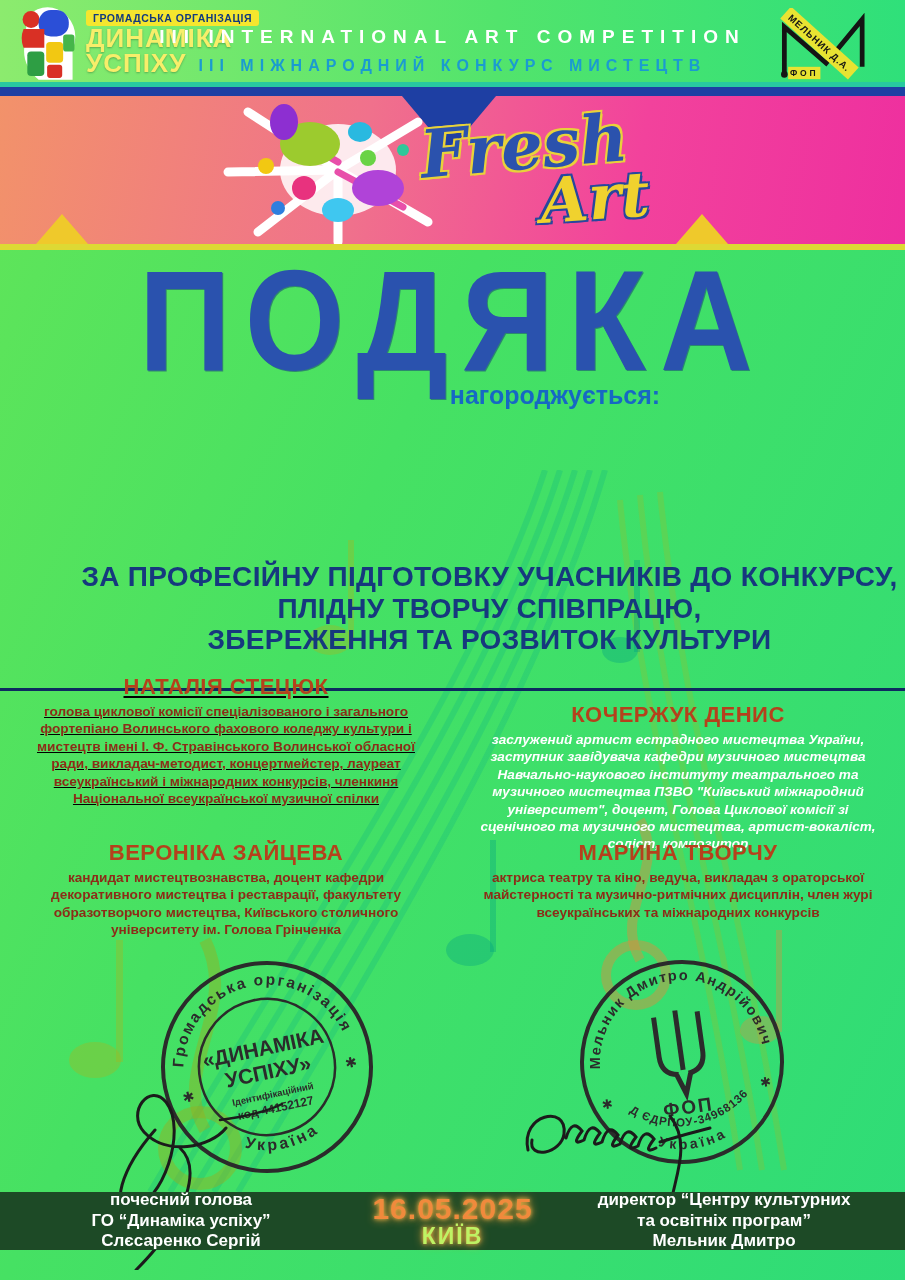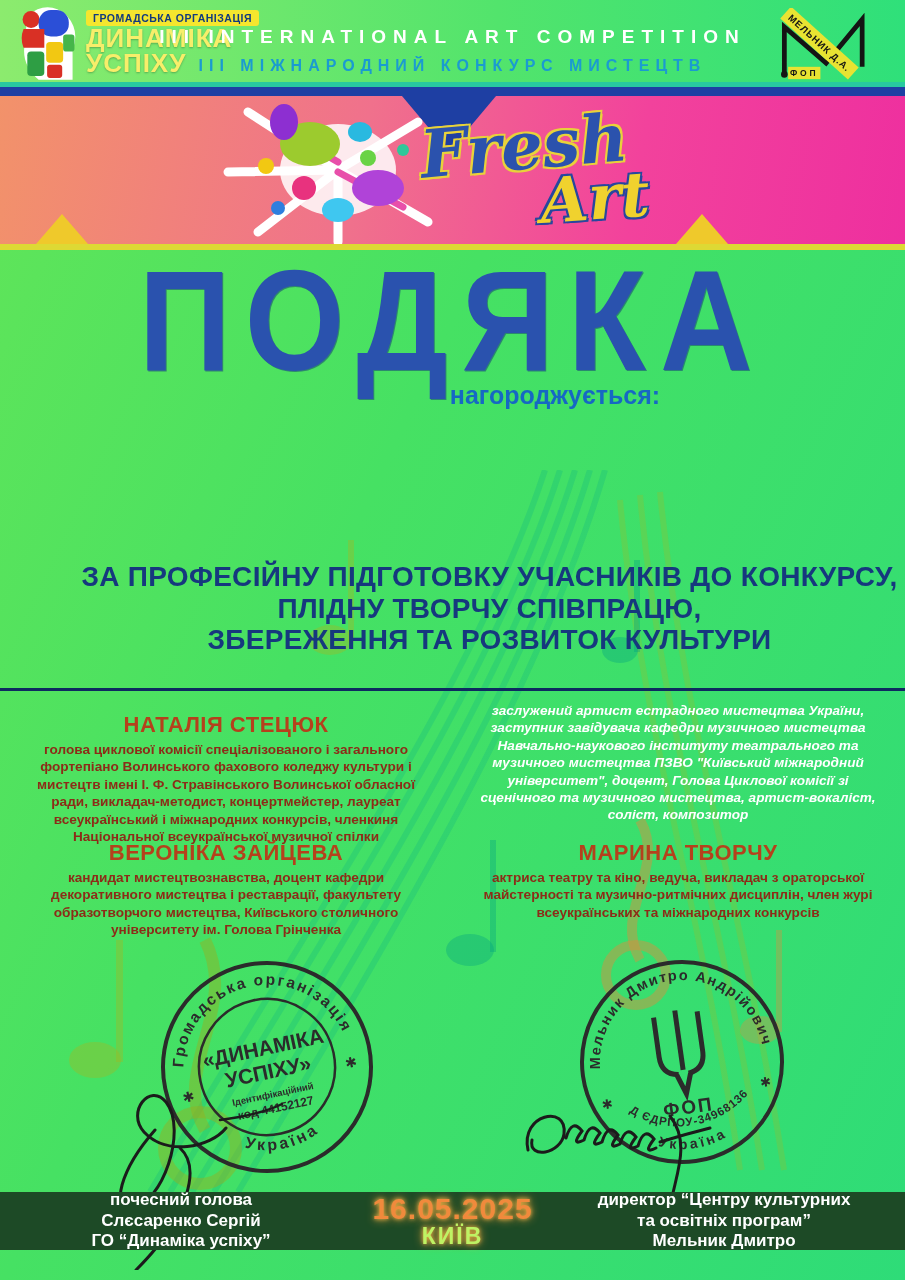--- a/index.html
+++ b/index.html
@@ -55,21 +55,21 @@
              color:#f2138c;font-weight:800;font-size:42px;letter-spacing:2px;}
   .reason{position:absolute;top:561px;left:0;width:905px;text-align:center;
           color:#16387e;font-weight:800;font-size:28px;line-height:1.13;letter-spacing:.3px;padding-left:37px;}
   .sep-line{position:absolute;top:688px;left:0;width:905px;height:3px;background:#0e2a60;}
 
   
   .jury-block{position:absolute;width:436px;text-align:center;}
   .jury-name{color:#b5411c;font-weight:800;font-size:22px;letter-spacing:.5px;margin-bottom:3px;}
   .jury-desc{color:#8c2c18;font-weight:bold;font-size:13.6px;line-height:1.28;padding:0 10px;text-align:center;}
   .jury-desc.white{color:#ffffff;font-style:italic;}
-  .j1{top:712px;left:8px;} .j2{top:702px;left:460px;}
+  .j1{top:674px;left:8px;text-decoration:underline;} .j2{top:702px;left:460px;}
   .j3{top:840px;left:8px;} .j4{top:840px;left:460px;}
 
   
   .stamp{position:absolute;}
   .stamp1{top:952px;left:152px;transform:rotate(-12deg);}
   .stamp2{top:952px;left:572px;transform:rotate(-8deg);}
   .sig{position:absolute;pointer-events:none;}
   .sig1{top:1020px;left:100px;}
   .sig2{top:1090px;left:520px;}
   svg text{font-family:"Liberation Sans",sans-serif;}
@@ -208,20 +208,21 @@
     <div>ЗБЕРЕЖЕННЯ ТА РОЗВИТОК КУЛЬТУРИ</div>
   </div>
 
   <div class="sep-line"></div>
 
   <div class="jury-block j1">
     <div class="jury-name">НАТАЛІЯ СТЕЦЮК</div>
     <div class="jury-desc">голова циклової комісії спеціалізованого і загального фортепіано Волинського фахового коледжу культури і мистецтв імені І. Ф. Стравінського Волинської обласної ради, викладач-методист, концертмейстер, лауреат всеукраїнський і міжнародних конкурсів, членкиня Національної всеукраїнської музичної спілки</div>
   </div>
   <div class="jury-block j2">
+    <div class="jury-name">КОЧЕРЖУК ДЕНИС</div>
     <div class="jury-desc white">заслужений артист естрадного мистецтва України, заступник завідувача кафедри музичного мистецтва Навчально-наукового інституту театрального та музичного мистецтва ПЗВО "Київський міжнародний університет", доцент, Голова Циклової комісії зі сценічного та музичного мистецтва, артист-вокаліст, соліст, композитор</div>
   </div>
   <div class="jury-block j3">
     <div class="jury-name">ВЕРОНІКА ЗАЙЦЕВА</div>
     <div class="jury-desc">кандидат мистецтвознавства, доцент кафедри декоративного мистецтва і реставрації, факультету образотворчого мистецтва, Київського столичного університету ім. Голова Грінченка</div>
   </div>
   <div class="jury-block j4">
     <div class="jury-name">МАРИНА ТВОРЧУ</div>
     <div class="jury-desc">актриса театру та кіно, ведуча, викладач з ораторської майстерності та музично-ритмічних дисциплін, член журі всеукраїнських та міжнародних конкурсів</div>
   </div>
@@ -280,22 +281,22 @@
     <path d="M55,110 C20,150 10,190 32,188 C62,184 88,110 66,82 C50,62 26,92 44,112 C66,136 110,128 126,108 M80,128 C104,150 80,200 56,228 C48,238 40,246 36,250" stroke="#1b1b1b" stroke-width="3" fill="none" stroke-linecap="round"></path>
     <path d="M120,100 C150,96 170,90 182,84" stroke="#1b1b1b" stroke-width="2.5" fill="none" stroke-linecap="round"></path>
   </svg>
   <svg class="sig sig2" width="260" height="180" viewBox="0 0 260 180">
     <path d="M8,60 C0,24 48,14 44,44 C41,64 8,70 12,50 M46,48 q6,-20 16,-7 q-12,16 2,9 q6,-20 16,-7 q-12,16 2,9 q6,-20 16,-7 q-12,16 2,9 q6,-20 16,-7 q-12,16 2,9 q6,-20 16,-7 q-12,16 2,9 M140,52 q26,-8 50,-14 M150,26 C185,70 120,130 168,158" stroke="#1b1b1b" stroke-width="3" fill="none" stroke-linecap="round"></path>
   </svg>
 
   <div class="footer">
     <div class="footer-col f-left">
       <div>почесний голова</div>
+      <div>ГО “Динаміка успіху”</div>
       <div>Слєсаренко Сергій</div>
-      <div>ГО “Динаміка успіху”</div>
     </div>
     <div class="footer-col f-center">
       <div class="f-date">16.05.2025</div>
       <div class="f-city">КИЇВ</div>
     </div>
     <div class="footer-col f-right">
       <div>директор “Центру культурних</div>
       <div>та освітніх програм”</div>
       <div>Мельник Дмитро</div>
     </div>

